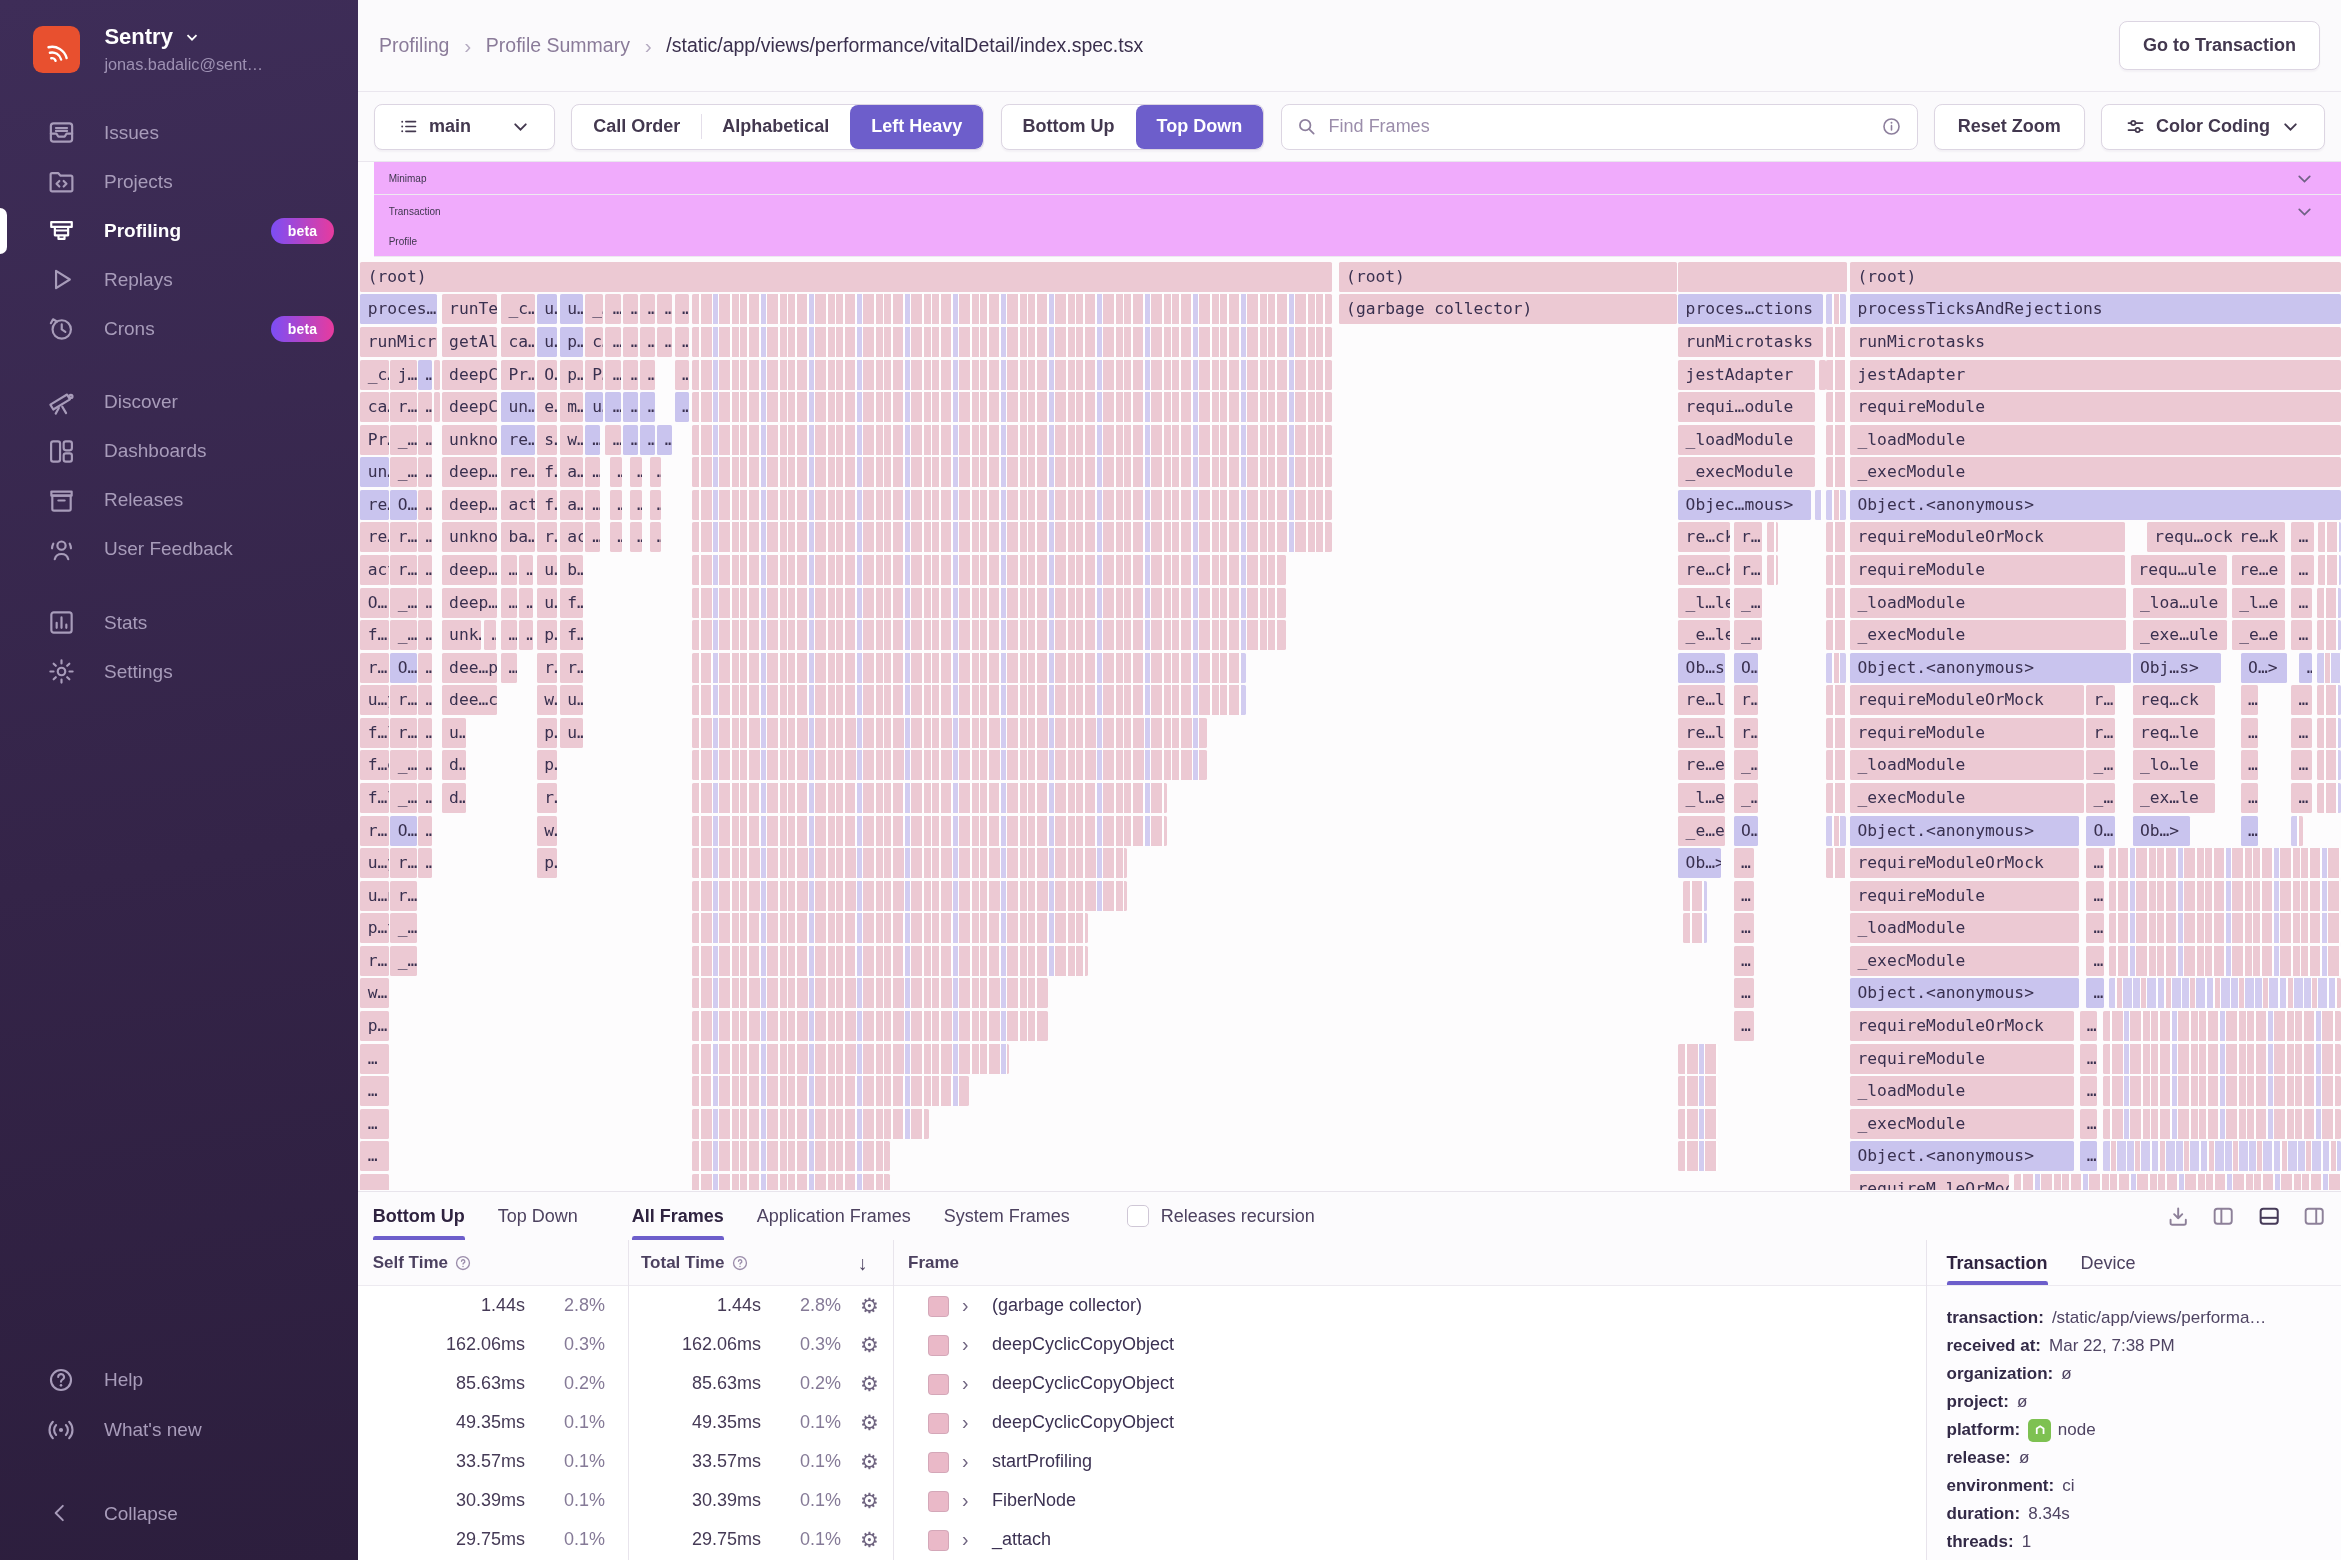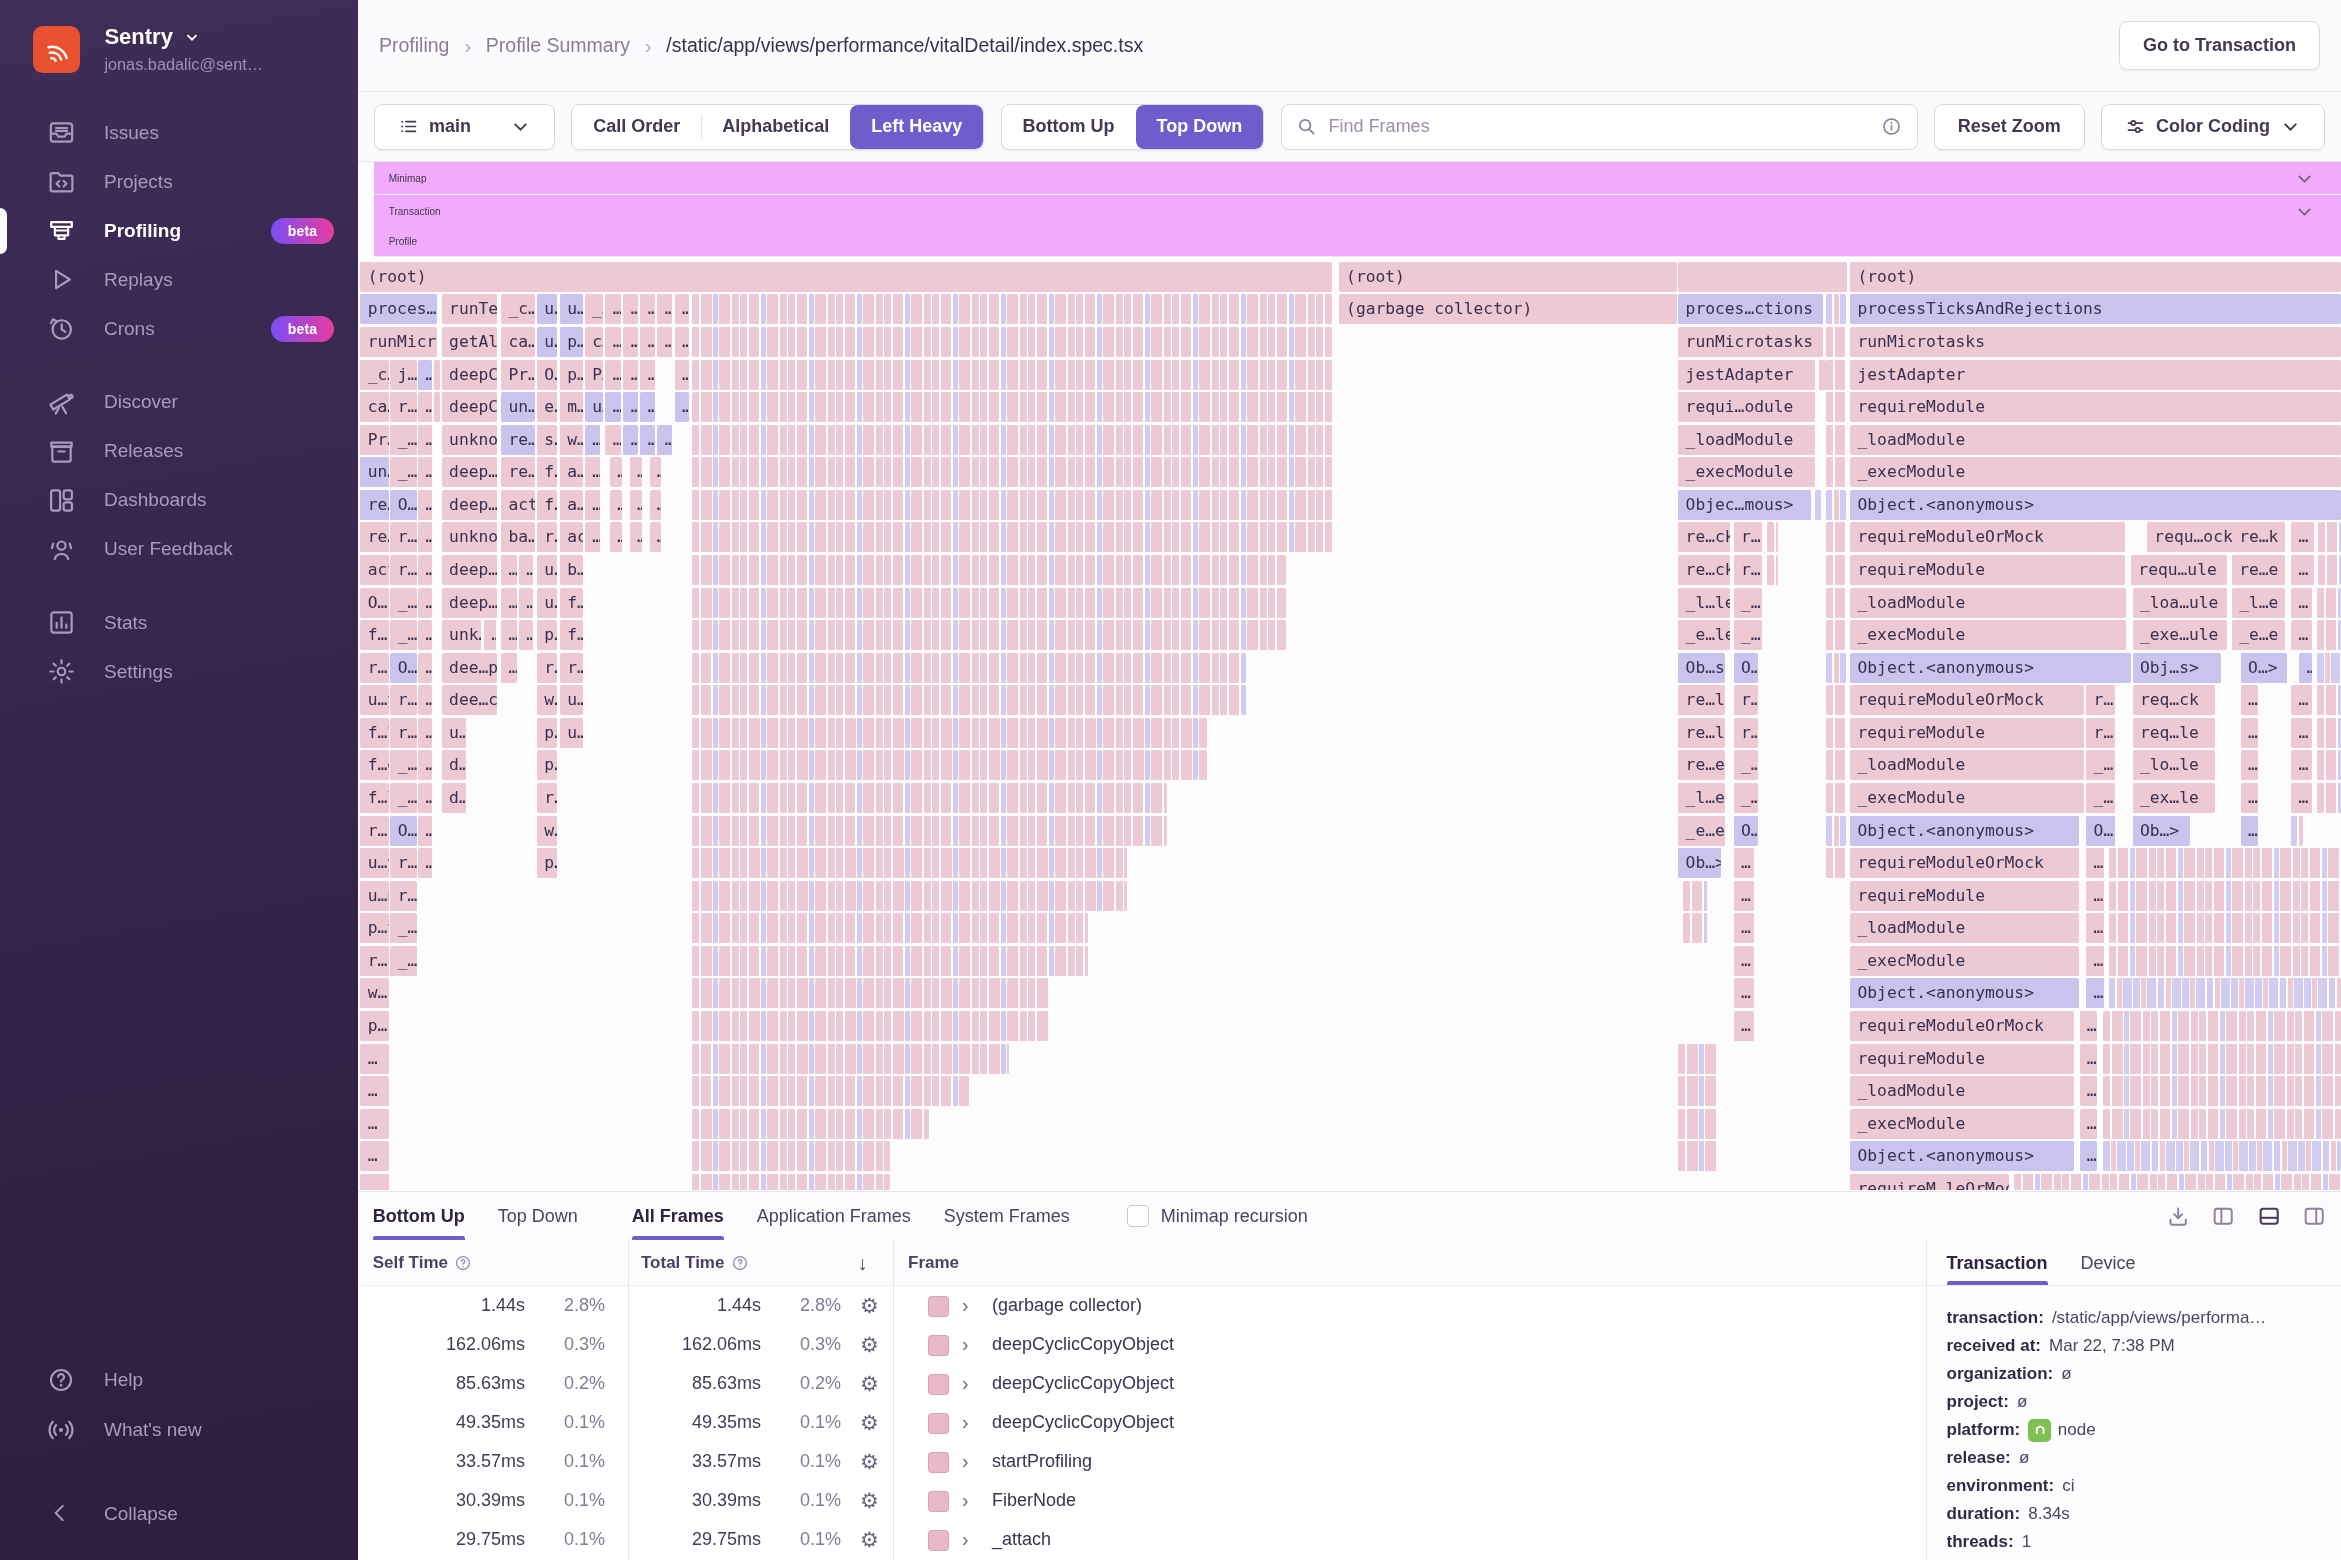--- a/index.html
+++ b/index.html
@@ -225,36 +225,36 @@
             <path d="M2.8 13.8L16.6 5.4l2.4 4-13.8 8.4z"></path>
             <path d="M12.6 15.4l3.2 5.4M9.8 16.6l-2.6 4.6"></path>
             <circle cx="19.8" cy="7" r="1.3"></circle>
           </svg>
         </span>
         <span>Discover</span>
       </div>
       <div class="sb-item">
         <span class="ic">
           <svg viewBox="0 0 24 24" width="29" height="29" fill="none" stroke="currentColor" stroke-width="1.8" stroke-linecap="round" stroke-linejoin="round">
+            <rect x="3.4" y="3.6" width="7.4" height="16.8" rx="1.8"></rect>
+            <rect x="13.8" y="3.6" width="6.8" height="7.4" rx="1.8"></rect>
+            <rect x="13.8" y="13.6" width="6.8" height="6.8" rx="1.8"></rect>
+          </svg>
+        </span>
+        <span>Dashboards</span>
+      </div>
+      <div class="sb-item">
+        <span class="ic">
+          <svg viewBox="0 0 24 24" width="29" height="29" fill="none" stroke="currentColor" stroke-width="1.8" stroke-linecap="round" stroke-linejoin="round">
             <path d="M4.4 8h15.2v11a1.4 1.4 0 0 1-1.4 1.4H5.8A1.4 1.4 0 0 1 4.4 19z"></path>
             <path d="M3.6 4.6h16.8V8H3.6z"></path>
             <path d="M9.4 12h5.2"></path>
           </svg>
         </span>
         <span>Releases</span>
-      </div>
-      <div class="sb-item">
-        <span class="ic">
-          <svg viewBox="0 0 24 24" width="29" height="29" fill="none" stroke="currentColor" stroke-width="1.8" stroke-linecap="round" stroke-linejoin="round">
-            <rect x="3.4" y="3.6" width="7.4" height="16.8" rx="1.8"></rect>
-            <rect x="13.8" y="3.6" width="6.8" height="7.4" rx="1.8"></rect>
-            <rect x="13.8" y="13.6" width="6.8" height="6.8" rx="1.8"></rect>
-          </svg>
-        </span>
-        <span>Dashboards</span>
       </div>
       <div class="sb-item">
         <span class="ic">
           <svg viewBox="0 0 24 24" width="29" height="29" fill="none" stroke="currentColor" stroke-width="1.8" stroke-linecap="round" stroke-linejoin="round">
             <circle cx="12" cy="8.8" r="3.4"></circle>
             <path d="M6.4 20a5.8 5.8 0 0 1 11.2 0"></path>
             <path d="M4.2 11a8.4 8.4 0 0 1 1-3.8M19.8 11a8.4 8.4 0 0 0-1-3.8"></path>
           </svg>
         </span>
         <span>User Feedback</span>
@@ -804,21 +804,21 @@
     </div>
 
   <div class="tabbar">
     <span class="tab active">Bottom Up</span>
     <span class="tab">Top Down</span>
     <span class="tab active big-gap">All Frames</span>
     <span class="tab">Application Frames</span>
     <span class="tab">System Frames</span>
     <label class="chk">
       <span class="box"></span>
-      <span>Minimap recursion</span>
+      <span>Releases recursion</span>
     </label>
     <div class="tab-icons">
       <svg viewBox="0 0 24 24" fill="none" stroke-width="1.9" stroke-linecap="round" stroke-linejoin="round">
         <path d="M12 4.5v9.5m0 0l-4-4m4 4l4-4"></path>
           <path d="M4.5 15.5v3.2a1.8 1.8 0 0 0 1.8 1.8h11.4a1.8 1.8 0 0 0 1.8-1.8v-3.2"></path>
         </svg>
       <svg viewBox="0 0 24 24" fill="none" stroke-width="1.9">
         <rect x="3.6" y="4.6" width="16.8" height="14.8" rx="2.6"></rect>
           <path d="M10.2 4.6v14.8"></path>
         </svg>

